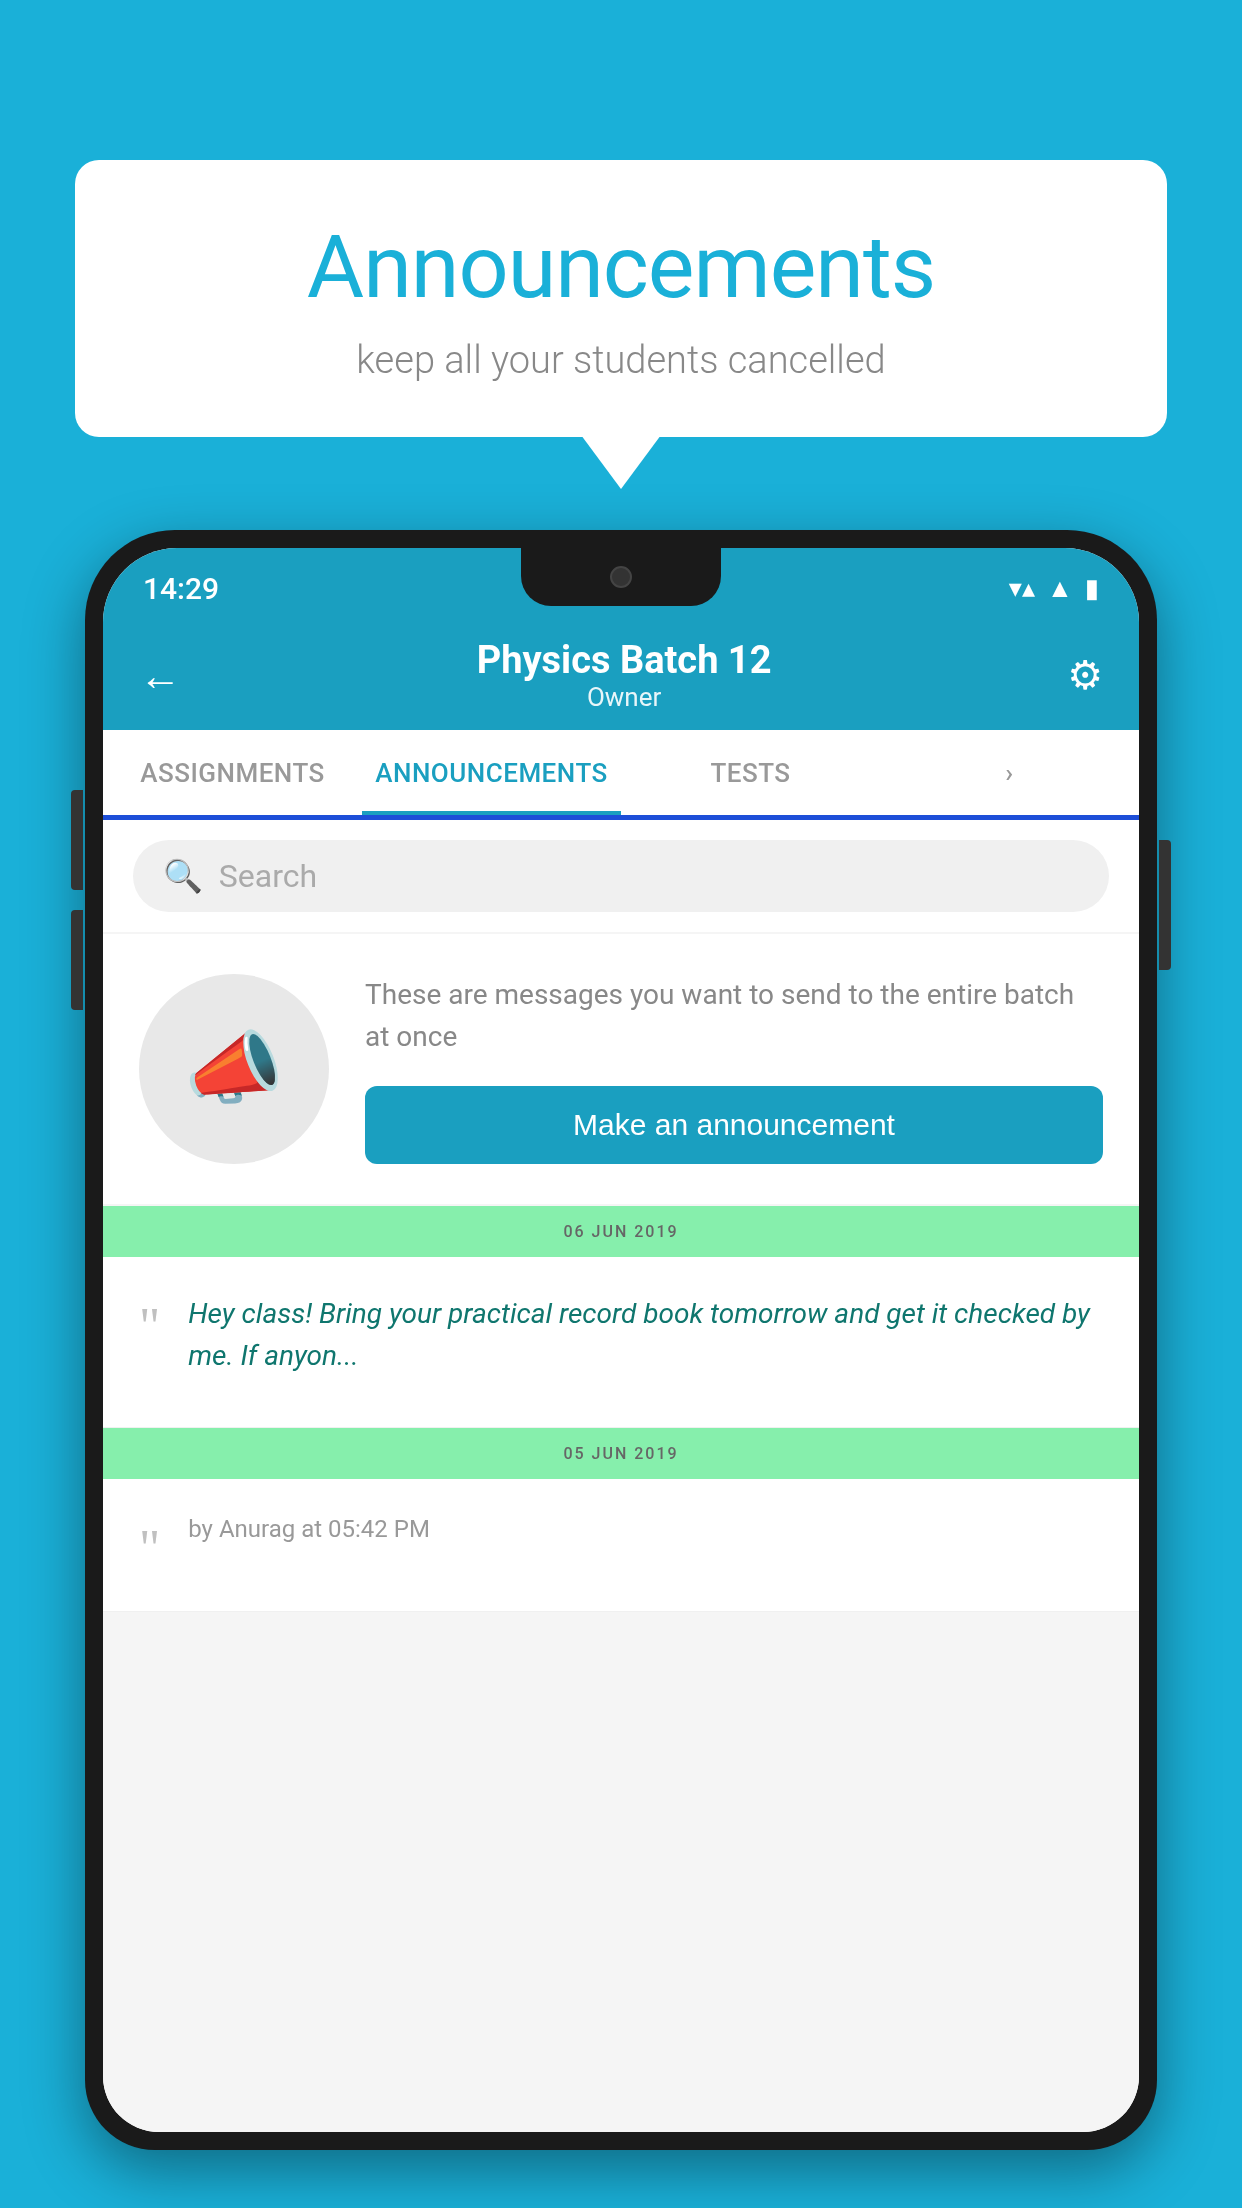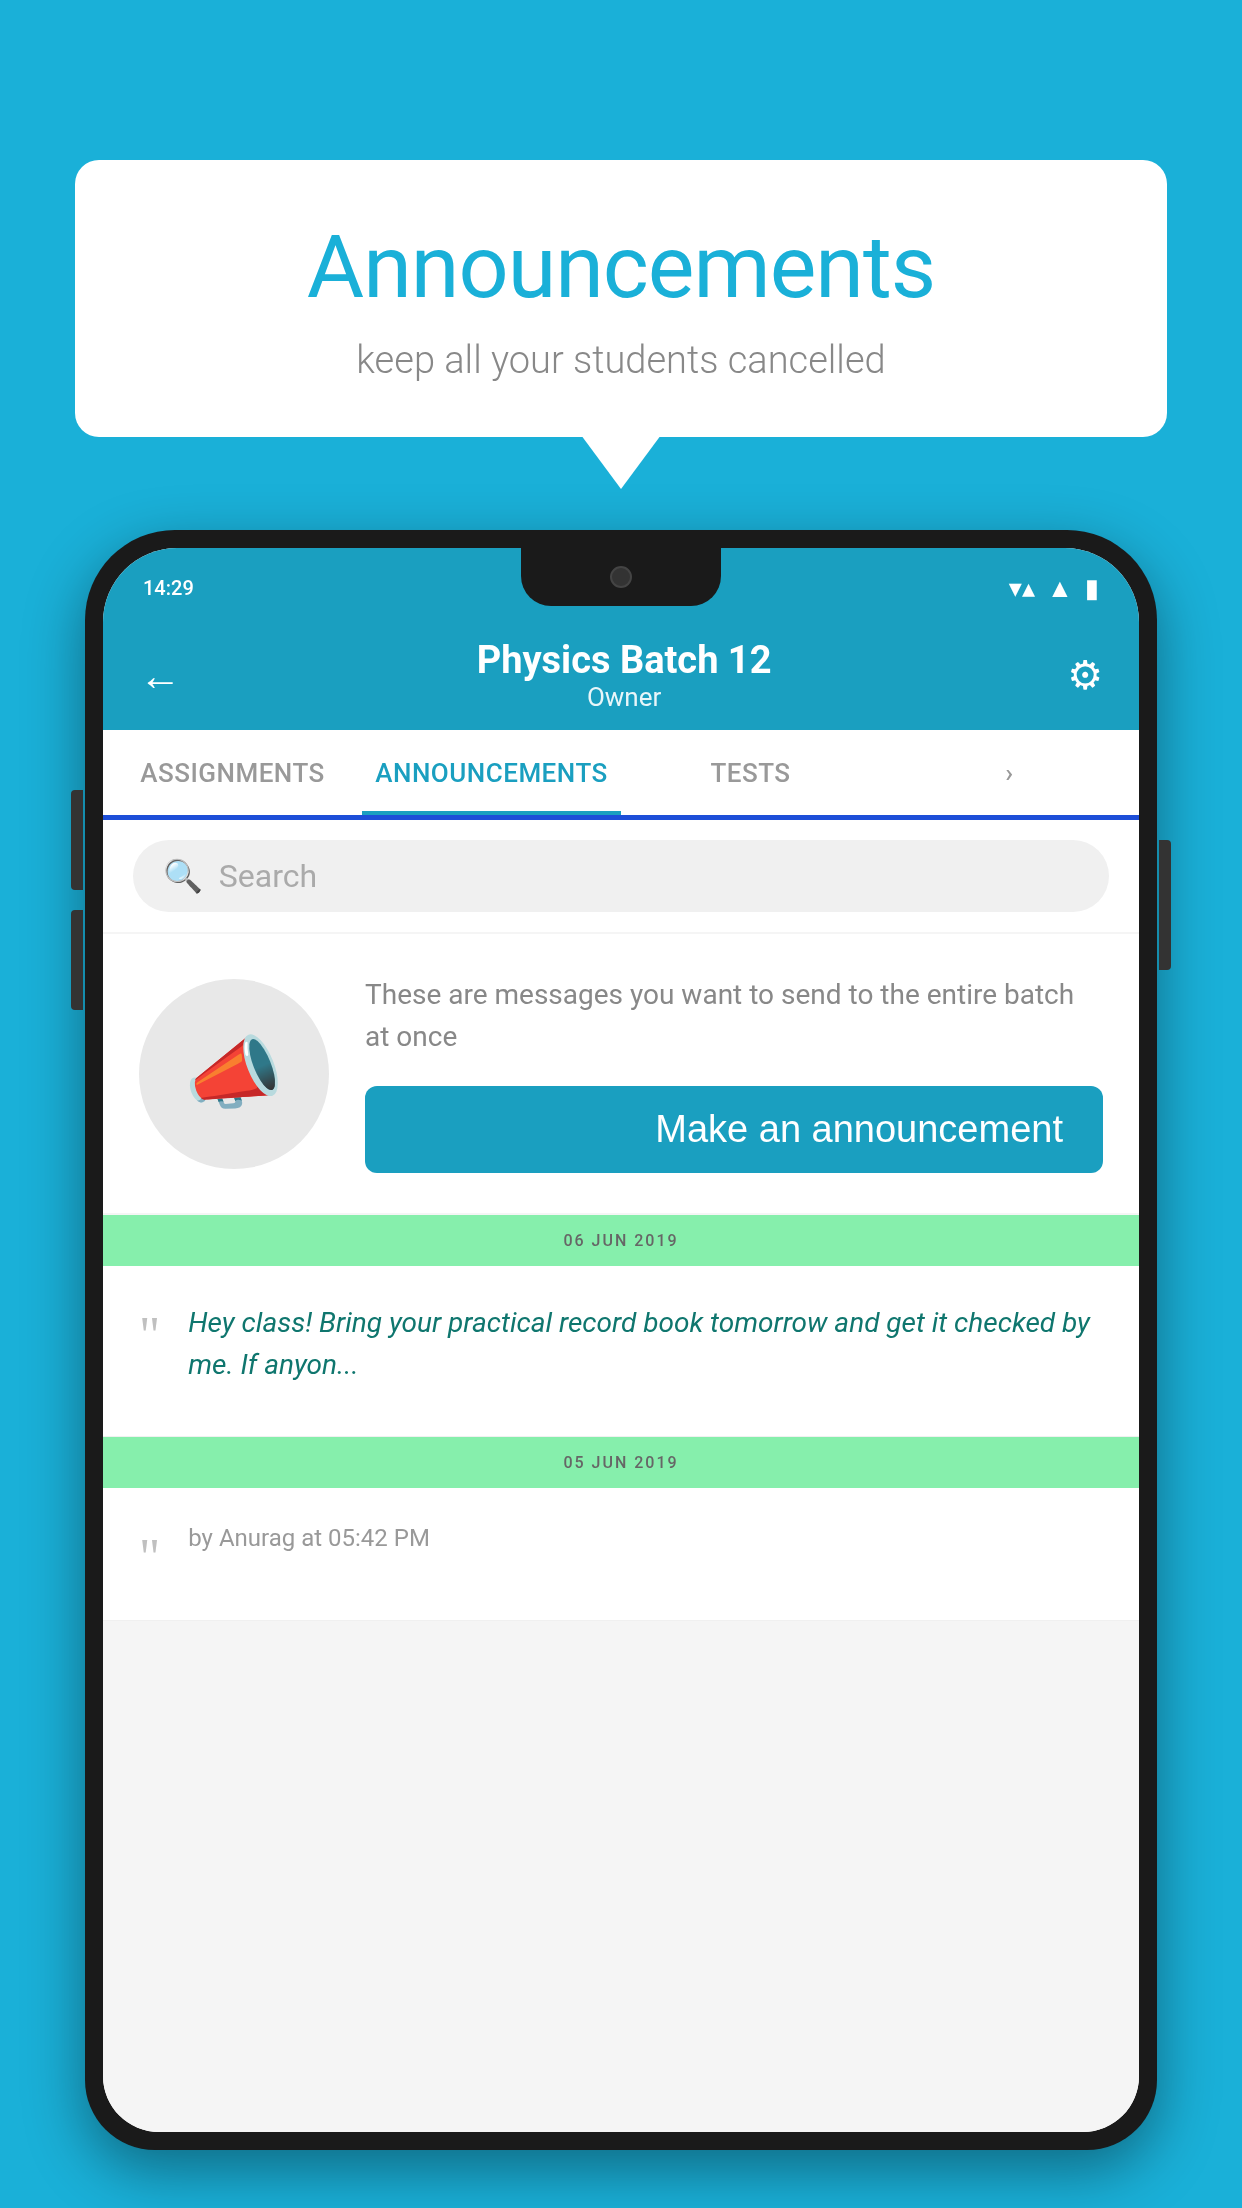--- a/index.html
+++ b/index.html
@@ -119,21 +119,21 @@
       height: 72px;
       display: flex;
       align-items: center;
       justify-content: space-between;
       padding: 0 40px;
       padding-top: 8px;
     }
 
     .status-time {
       color: white;
-      font-size: 20px;
+      font-size: 30px;
       font-weight: 500;
     }
 
     .status-icons {
       display: flex;
       align-items: center;
       gap: 12px;
     }
 
     .wifi-icon, .signal-icon, .battery-icon {
@@ -286,25 +286,25 @@
       line-height: 1.5;
       margin-bottom: 28px;
     }
 
     .make-announcement-btn {
       background: #1a9fc0;
       color: white;
       border: none;
       border-radius: 12px;
       padding: 22px 40px;
-      font-size: 38px;
+      font-size: 30px;
       font-weight: 500;
       cursor: pointer;
       width: 100%;
-      text-align: right;
+      text-align: center;
     }
 
     
     .date-divider {
       background: #86efac;
       padding: 16px 36px;
       font-size: 16px;
       color: #666;
       letter-spacing: 2px;
       font-weight: 500;

